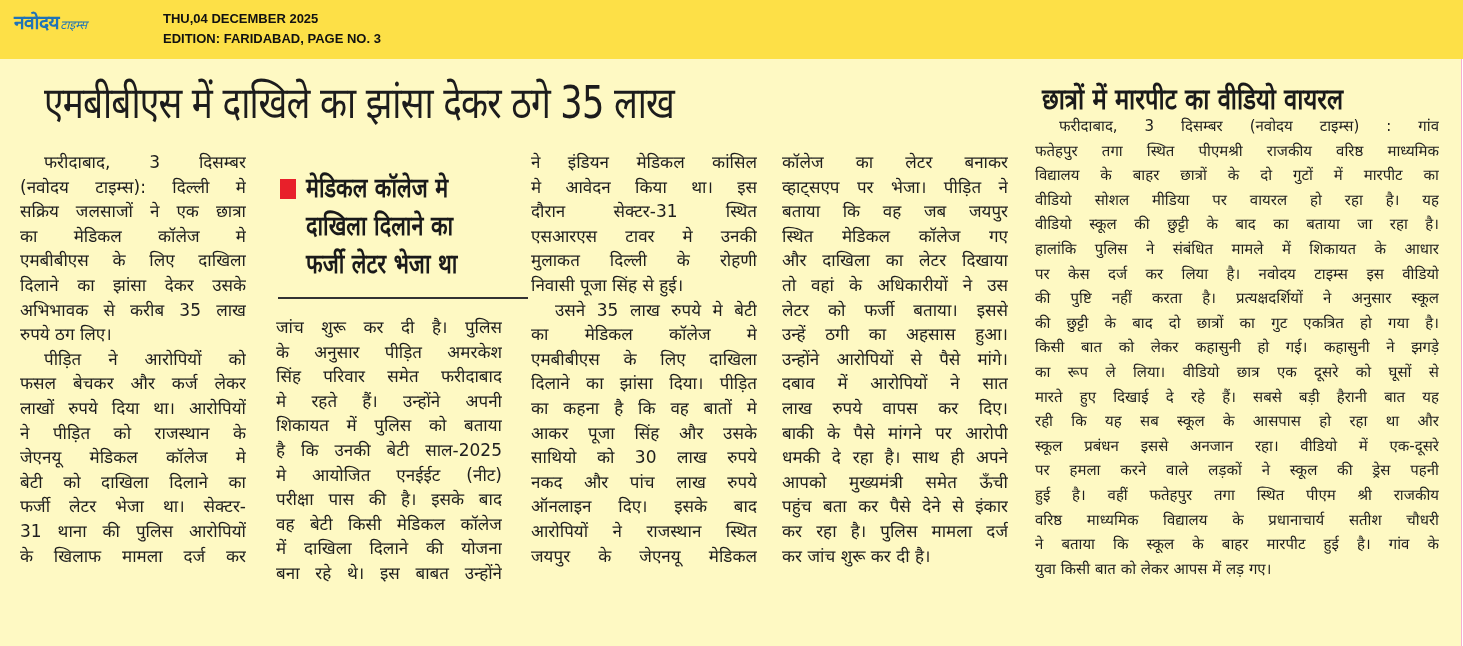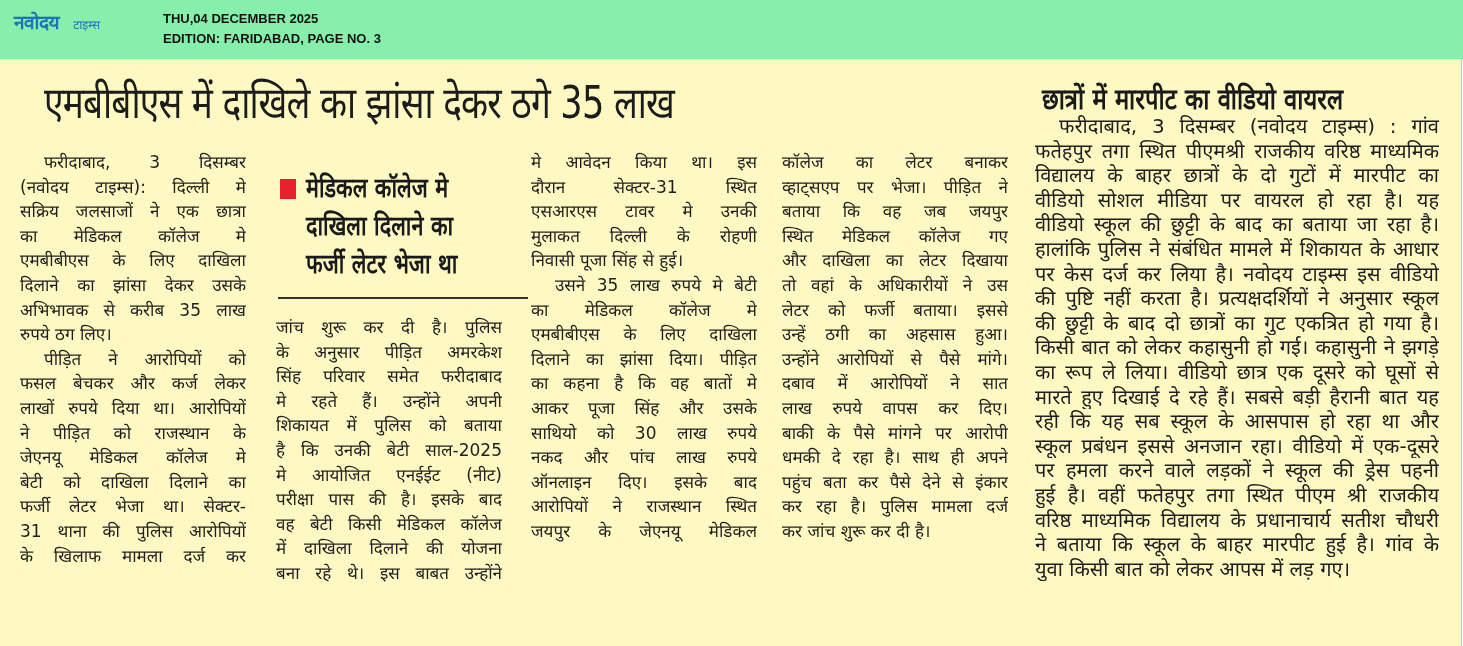--- a/index.html
+++ b/index.html
@@ -1,36 +1,36 @@
 <!DOCTYPE html>
 <html><head>
 <meta charset="utf-8">
 <style>
   html, body { margin:0; padding:0; }
   body { width:1463px; height:646px; background:#ffffff; overflow:hidden; position:relative;
          font-family:"DejaVu Sans", sans-serif; color:#1a1a1a; }
-  .topbar { position:absolute; left:0; top:0; width:1463px; height:59px; background:#86efac; }
+  .topbar { position:absolute; left:0; top:0; width:1463px; height:59px; background:#fde047; }
   .logo { position:absolute; left:14px; top:9px; display:flex; align-items:baseline; }
   .logo-main { font-family:"DejaVu Sans", sans-serif; font-weight:bold; font-size:19px; color:#1f73b7; letter-spacing:-0.5px; }
-  .logo-sub { font-family:"DejaVu Sans", sans-serif; font-size:12px; color:#1f73b7; margin-left:14px; }
+  .logo-sub { font-family:"DejaVu Sans", sans-serif; font-size:12px; color:#1f73b7; margin-left:1px;font-style:italic; }
   .meta { position:absolute; left:163px; top:9px; font-family:"Liberation Sans", sans-serif; font-weight:bold;
           font-size:13px; line-height:20px; color:#111; }
   .clip { position:absolute; left:0; top:59px; width:1461px; height:587px; background:#fef9c3; border-right:1px solid #f9a8d4; }
   .headline { position:absolute; left:44px; top:14px; font-family:"DejaVu Sans", sans-serif; font-size:44px;
               line-height:60px; color:#1c1c1c; letter-spacing:-1px; white-space:nowrap;
               transform:scaleX(0.80); transform-origin:left center; }
   .col { position:absolute; font-family:"DejaVu Sans", sans-serif; font-size:17px; line-height:24.6px; color:#1e1e1e; }
   .col .ln { display:block; white-space:nowrap; text-align:justify; text-align-last:justify; height:24.6px; overflow:hidden; }
   .col .ln.last { text-align-last:left; }
   .col .ln.ind { padding-left:24px; }
   .col1 { left:20px; top:91px; width:226px; }
   .col2 { left:276px; top:256px; width:226px; }
   .col3 { left:531px; top:91px; width:226px; }
   .col4 { left:782px; top:91px; width:226px; }
-  .col5 { left:1035px; top:55px; width:404px; font-size:20px; }
+  .col5 { left:1035px; top:55px; width:404px; font-size:15px; }
   .sub { position:absolute; left:278px; top:110px; width:250px; }
   .sub-marker { position:absolute; left:2px; top:10px; width:16px; height:20px; background:#e8202a; }
   .sub-title { position:absolute; left:28px; top:0; font-family:"DejaVu Sans", sans-serif; font-weight:bold;
                font-size:27px; line-height:38px; color:#1a1a1a; white-space:nowrap; transform:scaleX(0.80); transform-origin:left top; }
   .sub-rule { position:absolute; left:278px; top:238px; width:250px; height:2px; background:#333; }
   .side-head { position:absolute; left:1042px; top:20px; font-family:"DejaVu Sans", sans-serif; font-weight:bold; font-size:29px;
                line-height:40px; color:#1a1a1a; white-space:nowrap; transform:scaleX(0.82); transform-origin:left center; }
 </style>
 </head>
 <body>
@@ -87,20 +87,21 @@
     <span class="ln">शिकायत में पुलिस को बताया</span>
     <span class="ln">है कि उनकी बेटी साल-2025</span>
     <span class="ln">मे आयोजित एनईईट (नीट)</span>
     <span class="ln">परीक्षा पास की है। इसके बाद</span>
     <span class="ln">वह बेटी किसी मेडिकल कॉलेज</span>
     <span class="ln">में दाखिला दिलाने की योजना</span>
     <span class="ln">बना रहे थे। इस बाबत उन्होंने</span>
   </div>
 
   <div class="col col3">
+    <span class="ln">ने इंडियन मेडिकल कांसिल</span>
     <span class="ln">मे आवेदन किया था। इस</span>
     <span class="ln">दौरान सेक्टर-31 स्थित</span>
     <span class="ln">एसआरएस टावर मे उनकी</span>
     <span class="ln">मुलाकत दिल्ली के रोहणी</span>
     <span class="ln last">निवासी पूजा सिंह से हुई।</span>
     <span class="ln ind">उसने 35 लाख रुपये मे बेटी</span>
     <span class="ln">का मेडिकल कॉलेज मे</span>
     <span class="ln">एमबीबीएस के लिए दाखिला</span>
     <span class="ln">दिलाने का झांसा दिया। पीड़ित</span>
     <span class="ln">का कहना है कि वह बातों मे</span>
@@ -119,20 +120,21 @@
     <span class="ln">स्थित मेडिकल कॉलेज गए</span>
     <span class="ln">और दाखिला का लेटर दिखाया</span>
     <span class="ln">तो वहां के अधिकारीयों ने उस</span>
     <span class="ln">लेटर को फर्जी बताया। इससे</span>
     <span class="ln">उन्हें ठगी का अहसास हुआ।</span>
     <span class="ln">उन्होंने आरोपियों से पैसे मांगे।</span>
     <span class="ln">दबाव में आरोपियों ने सात</span>
     <span class="ln">लाख रुपये वापस कर दिए।</span>
     <span class="ln">बाकी के पैसे मांगने पर आरोपी</span>
     <span class="ln">धमकी दे रहा है। साथ ही अपने</span>
+    <span class="ln">आपको मुख्यमंत्री समेत ऊँची</span>
     <span class="ln">पहुंच बता कर पैसे देने से इंकार</span>
     <span class="ln">कर रहा है। पुलिस मामला दर्ज</span>
     <span class="ln last">कर जांच शुरू कर दी है।</span>
   </div>
 
   <div class="side-head">छात्रों में मारपीट का वीडियो वायरल</div>
 
   <div class="col col5">
     <span class="ln ind">फरीदाबाद, 3 दिसम्बर (नवोदय टाइम्स) : गांव</span>
     <span class="ln">फतेहपुर तगा स्थित पीएमश्री राजकीय वरिष्ठ माध्यमिक</span>

